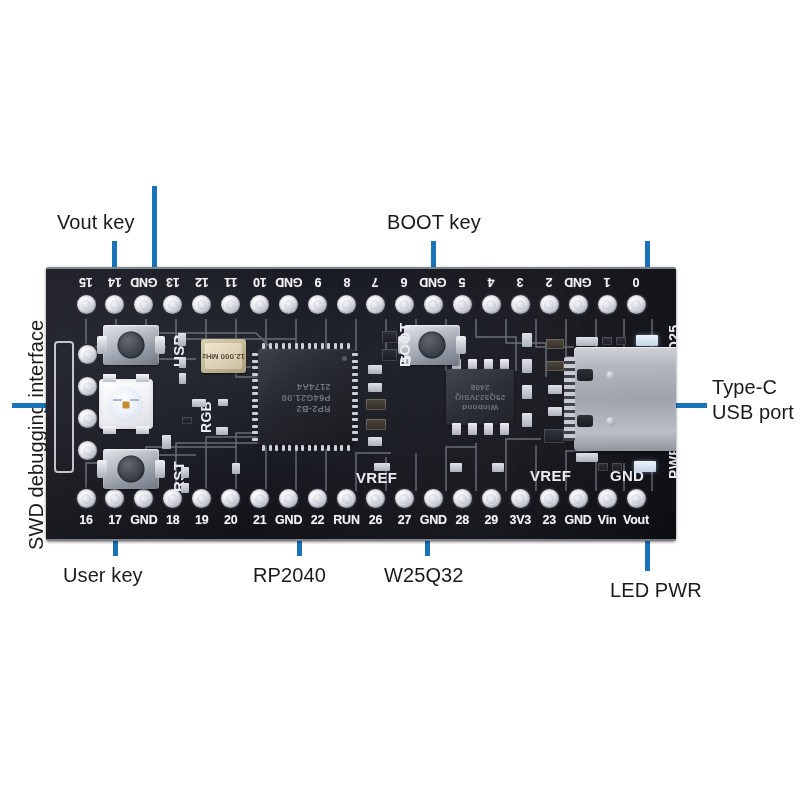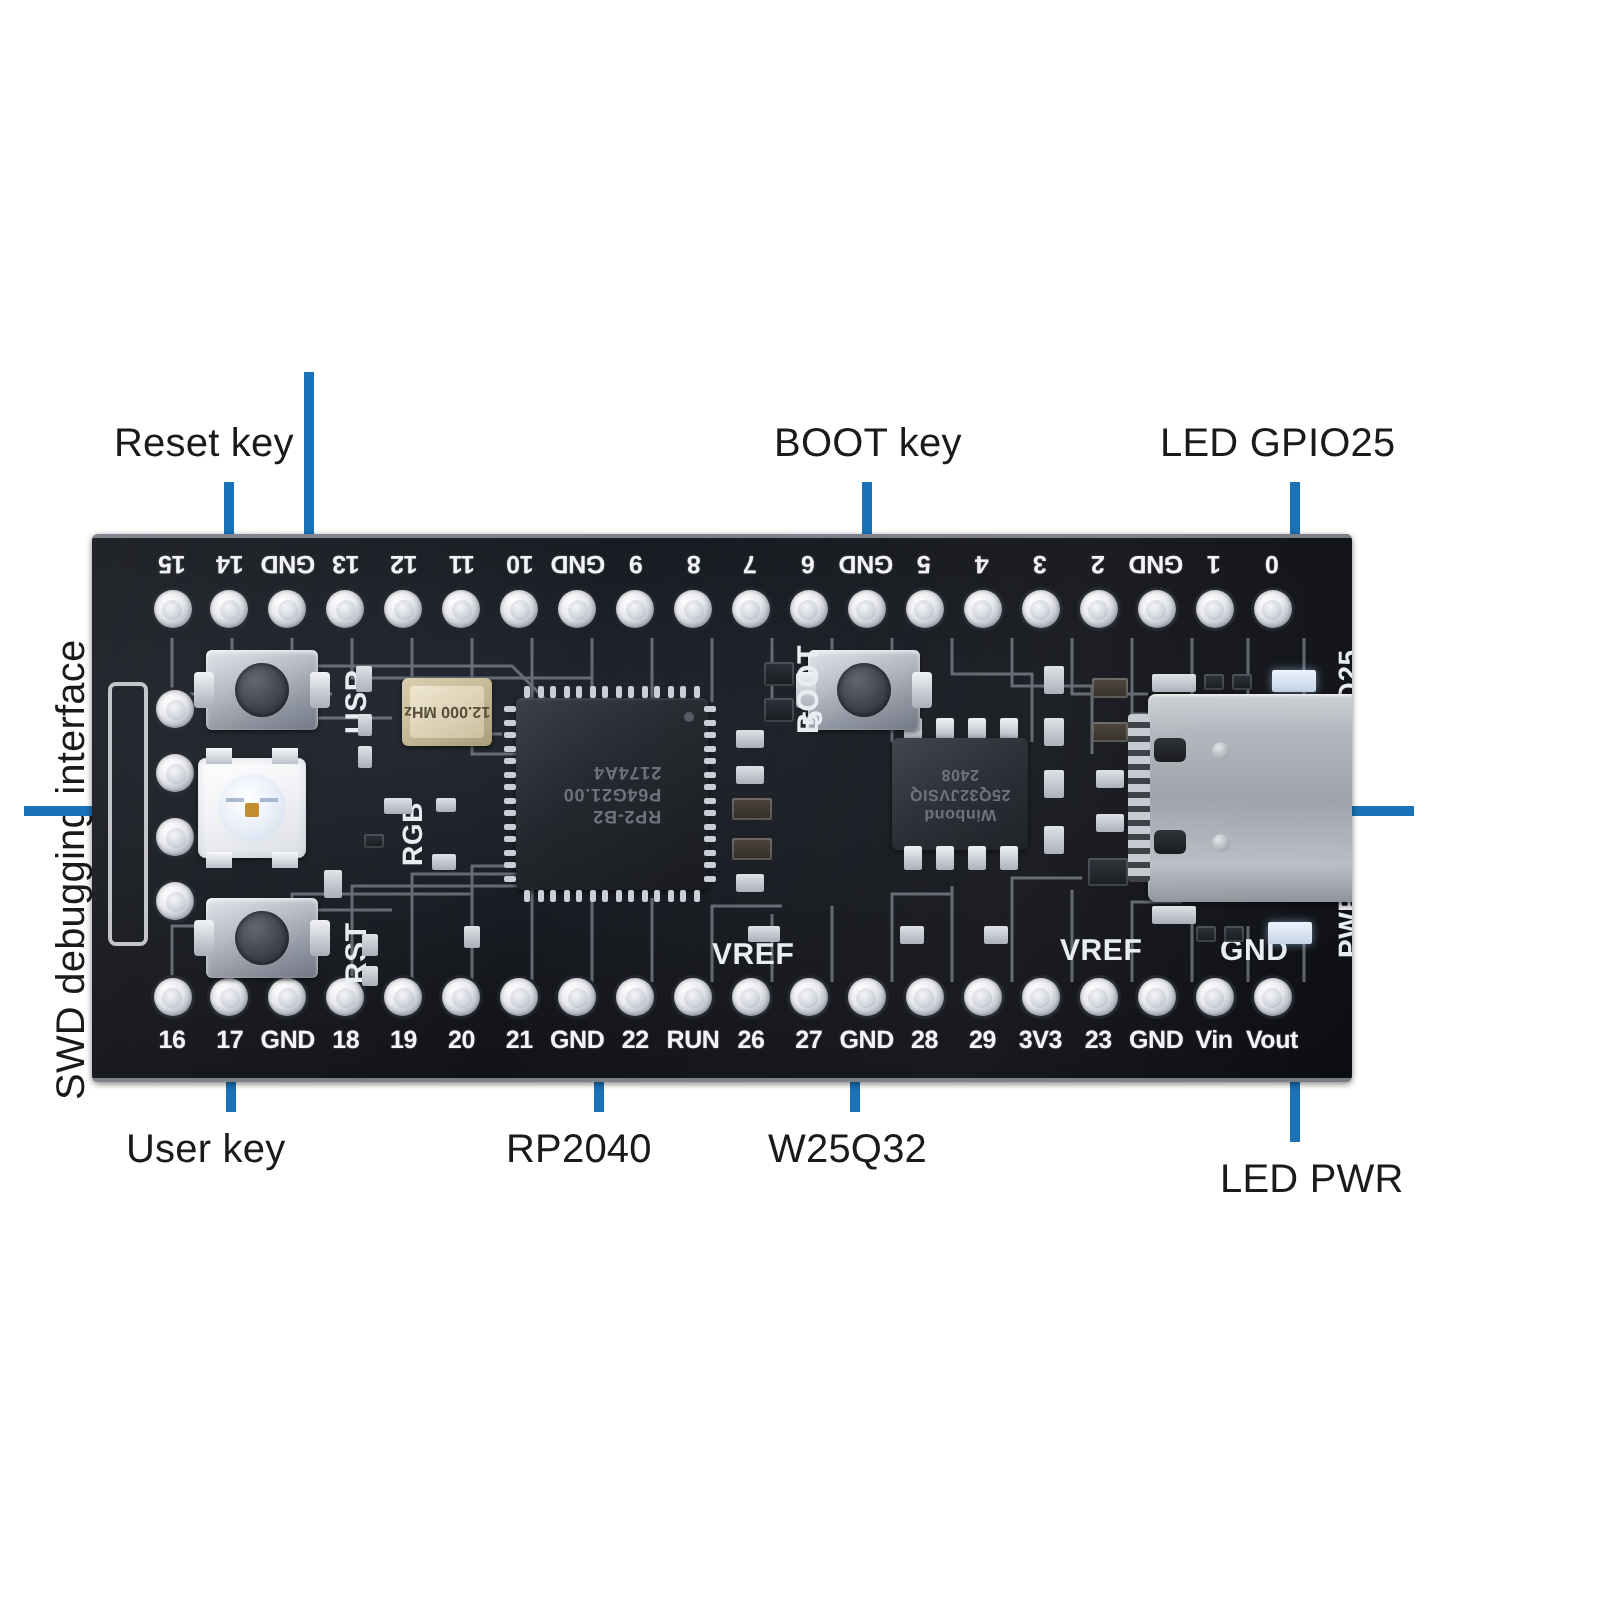--- a/index.html
+++ b/index.html
@@ -179,24 +179,25 @@
     position:absolute;border:2px solid rgba(235,238,243,.8);border-radius:4px;
   }
   
   #traces{position:absolute;inset:0;pointer-events:none;}
 </style>
 </head>
 <body>
 
 <div id="stage">
 
-  <div class="callout" style="left:57px;top:210px;">Reset key</div>
+  <div class="callout" style="left:57px;top:210px;">Vout key</div>
   <div class="callout" style="left:387px;top:210px;">BOOT key</div>
-  <div class="callout" style="left:580px;top:210px;">LED GPIO25</div>
   <div class="callout rot" style="left:24px;top:550px;">SWD debugging interface</div>
+  <div class="callout" style="left:712px;top:375px;">Type-C
+USB port</div>
   <div class="callout" style="left:63px;top:563px;">User key</div>
   <div class="callout" style="left:253px;top:563px;">RP2040</div>
   <div class="callout" style="left:384px;top:563px;">W25Q32</div>
   <div class="callout" style="left:610px;top:578px;">LED PWR</div>
 
   <div class="lead v" style="left:152px;top:186px;height:212px;"></div>
   <div class="lead v" style="left:112px;top:241px;height:108px;"></div>
   <div class="lead v" style="left:431px;top:241px;height:112px;"></div>
   <div class="lead v" style="left:645px;top:241px;height:100px;"></div>
   <div class="lead h" style="left:12px;top:403px;width:44px;"></div>

